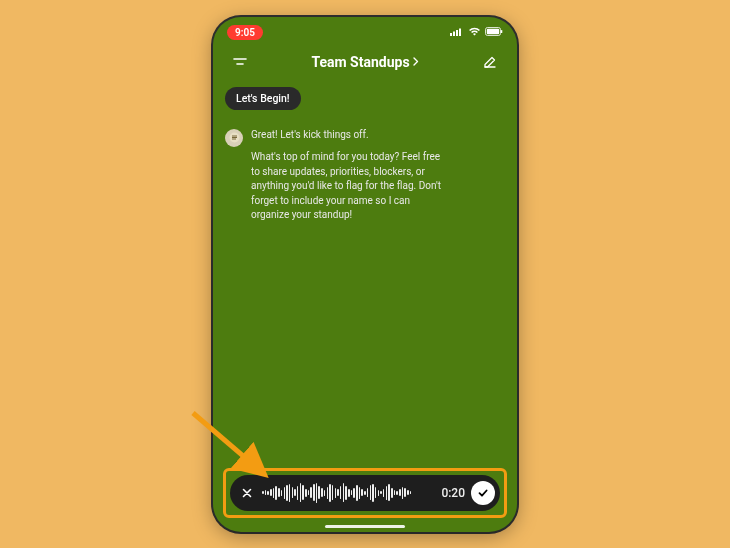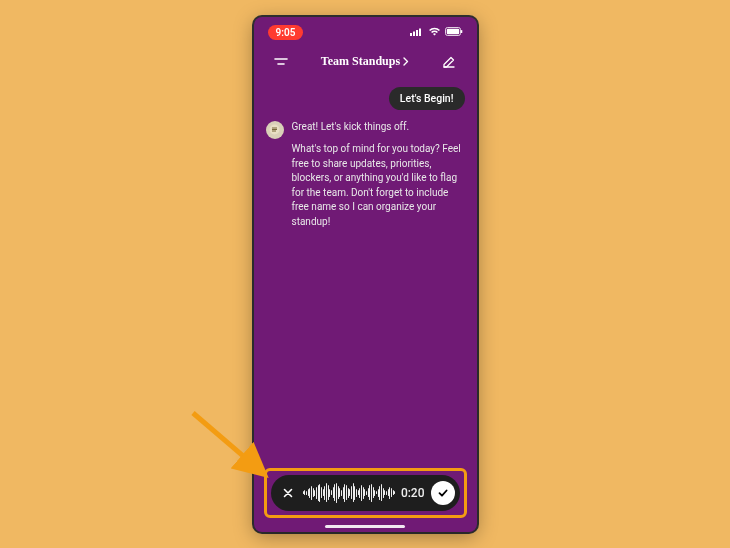--- a/index.html
+++ b/index.html
@@ -7,24 +7,24 @@
     width: 730px;
     height: 548px;
     background: #f0b862;
     display: flex;
     align-items: center;
     justify-content: center;
     font-family: -apple-system, BlinkMacSystemFont, "Segoe UI", Roboto, sans-serif;
     overflow: hidden;
   }
   .phone {
-    width: 223px;
+    width: 304px;
     height: 515px;
-    background: #701a75;
-    border-radius: 8px;
+    background: #4d7c0f;
+    border-radius: 28px;
     position: relative;
     box-shadow: 0 4px 20px rgba(0,0,0,0.35), 0 0 0 2px #333;
     overflow: hidden;
   }
   .statusbar {
     height: 28px;
     display: flex;
     align-items: center;
     justify-content: space-between;
     padding: 4px 14px 0 14px;
@@ -47,43 +47,41 @@
   }
   .signal, .wifi, .battery { display: inline-block; }
   .navbar {
     display: flex;
     align-items: center;
     justify-content: space-between;
     padding: 6px 16px;
     color: #fff;
   }
   .navbar .title {
-    font-size: 12px;
+    font-size: 14px;
     font-weight: 700;
     display: flex;
     align-items: center;
     gap: 3px;
-    font-family: Liberation Serif, serif;
   }
   .icon-btn {
     width: 22px;
     height: 22px;
     display: flex;
     align-items: center;
     justify-content: center;
     color: #fff;
   }
   .chat {
     padding: 8px 12px;
     color: #e8e8e8;
   }
   .row-right {
     display: flex;
-    justify-content: flex-end;
-    margin-bottom: 10px;
+    margin-bottom: 18px;
   }
   .pill {
     background: #2a2a2a;
     color: #fff;
     border-radius: 14px;
     padding: 5px 11px;
     font-size: 10.5px;
     font-weight: 500;
   }
   .row-left {
@@ -242,21 +240,21 @@
     </div>
     <div class="row-left">
       <div class="avatar">
         <svg width="11" height="11" viewBox="0 0 11 11">
             <circle cx="5.5" cy="5.5" r="5" fill="#e8dfc4"></circle>
             <path d="M3 4 L8 4 M3 5.5 L8 5.5 M3 7 L7 7" stroke="#6b5a2a" stroke-width="0.9"></path>
           </svg>
       </div>
       <div class="msg">
         <p>Great! Let's kick things off.</p>
-        <p>What's top of mind for you today? Feel free to share updates, priorities, blockers, or anything you'd like to flag for the team. Don't forget to include free name so I can organize your standup!</p>
+        <p>What's top of mind for you today? Feel free to share updates, priorities, blockers, or anything you'd like to flag for the flag. Don't forget to include your name so I can organize your standup!</p>
       </div>
     </div>
   </div>
 
   <div class="voice-panel">
     <div class="highlight-box">
       <div class="voice-bar">
         <div class="close-btn">
           <svg width="10" height="10" viewBox="0 0 10 10">
               <path d="M1.5 1.5 L8.5 8.5 M8.5 1.5 L1.5 8.5" stroke="#fff" stroke-width="1.6" stroke-linecap="round"></path>

